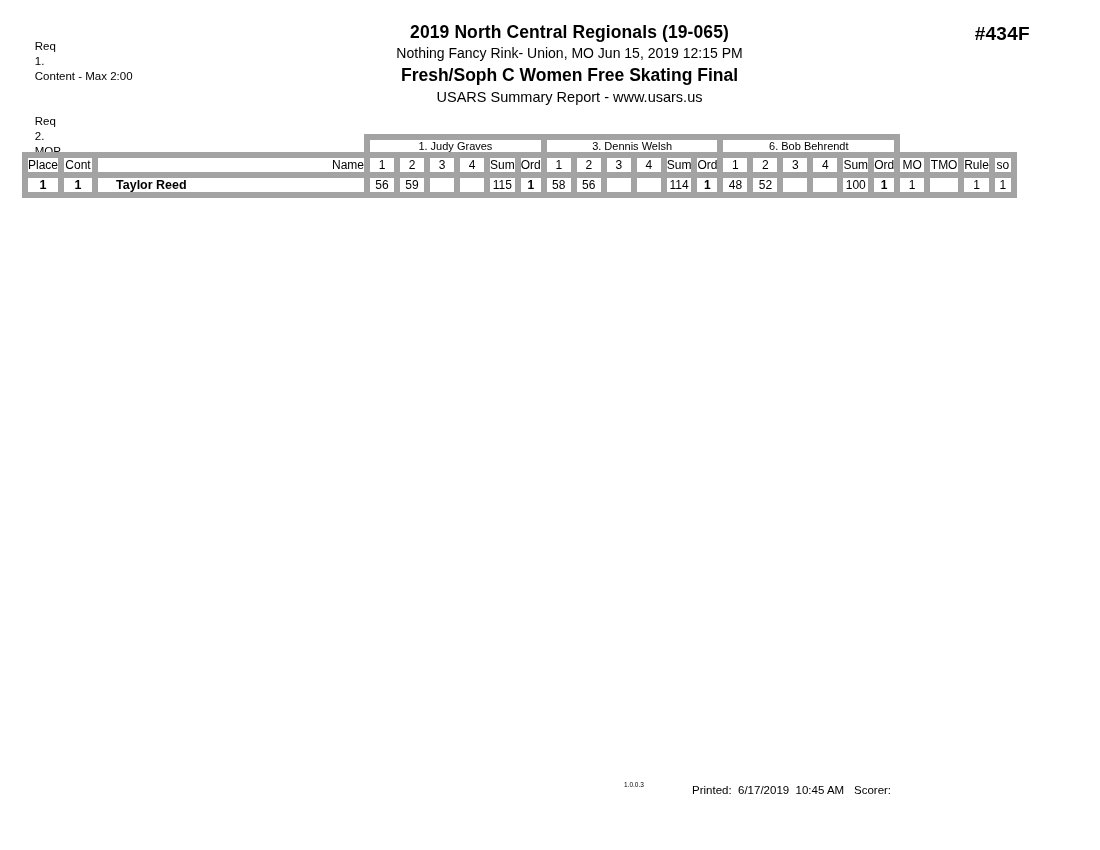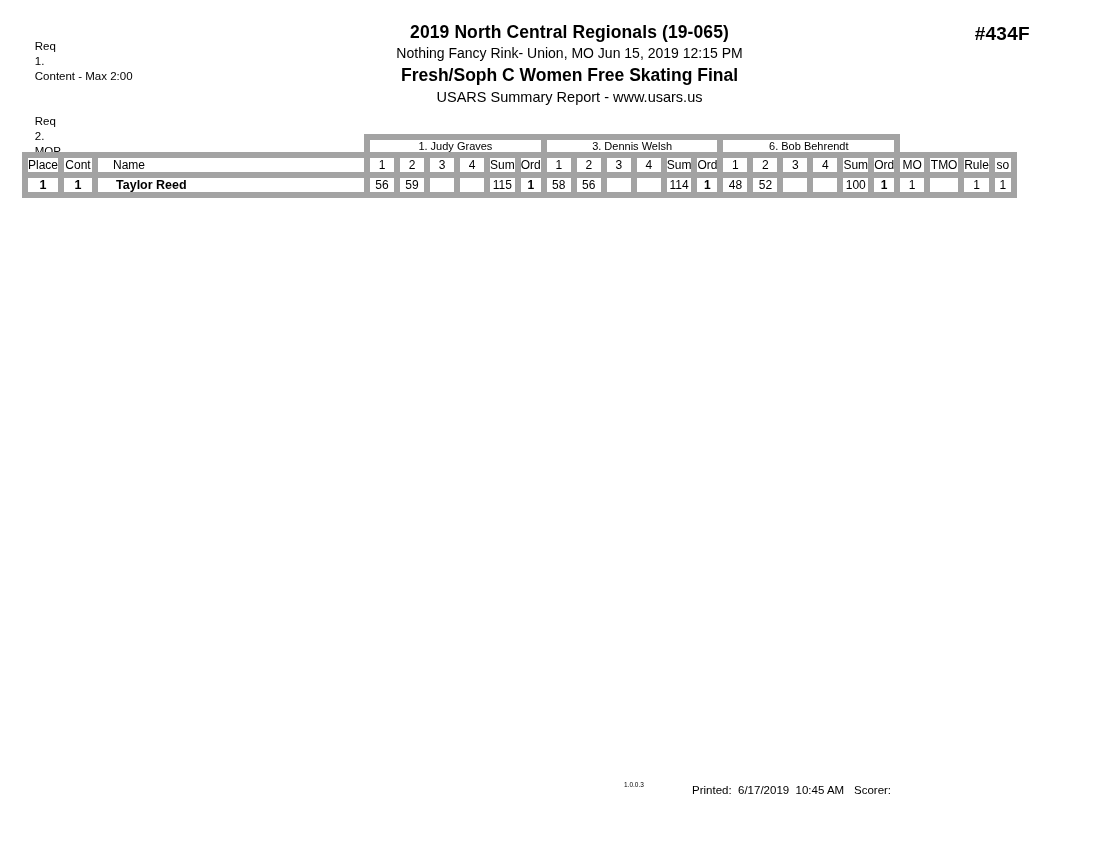--- a/index.html
+++ b/index.html
@@ -98,21 +98,21 @@
   .spacer-cell {
     border: none !important;
   }
 
   
   .hdr td {
     height: 19px;
     font-size: 12px;
   }
   .hdr .name-col {
-    text-align: left;
+    text-align: right;
     padding-left: 15px;
   }
 
   
   .data td {
     height: 19px;
     font-size: 12px;
   }
   .data .place,
   .data .cont {

